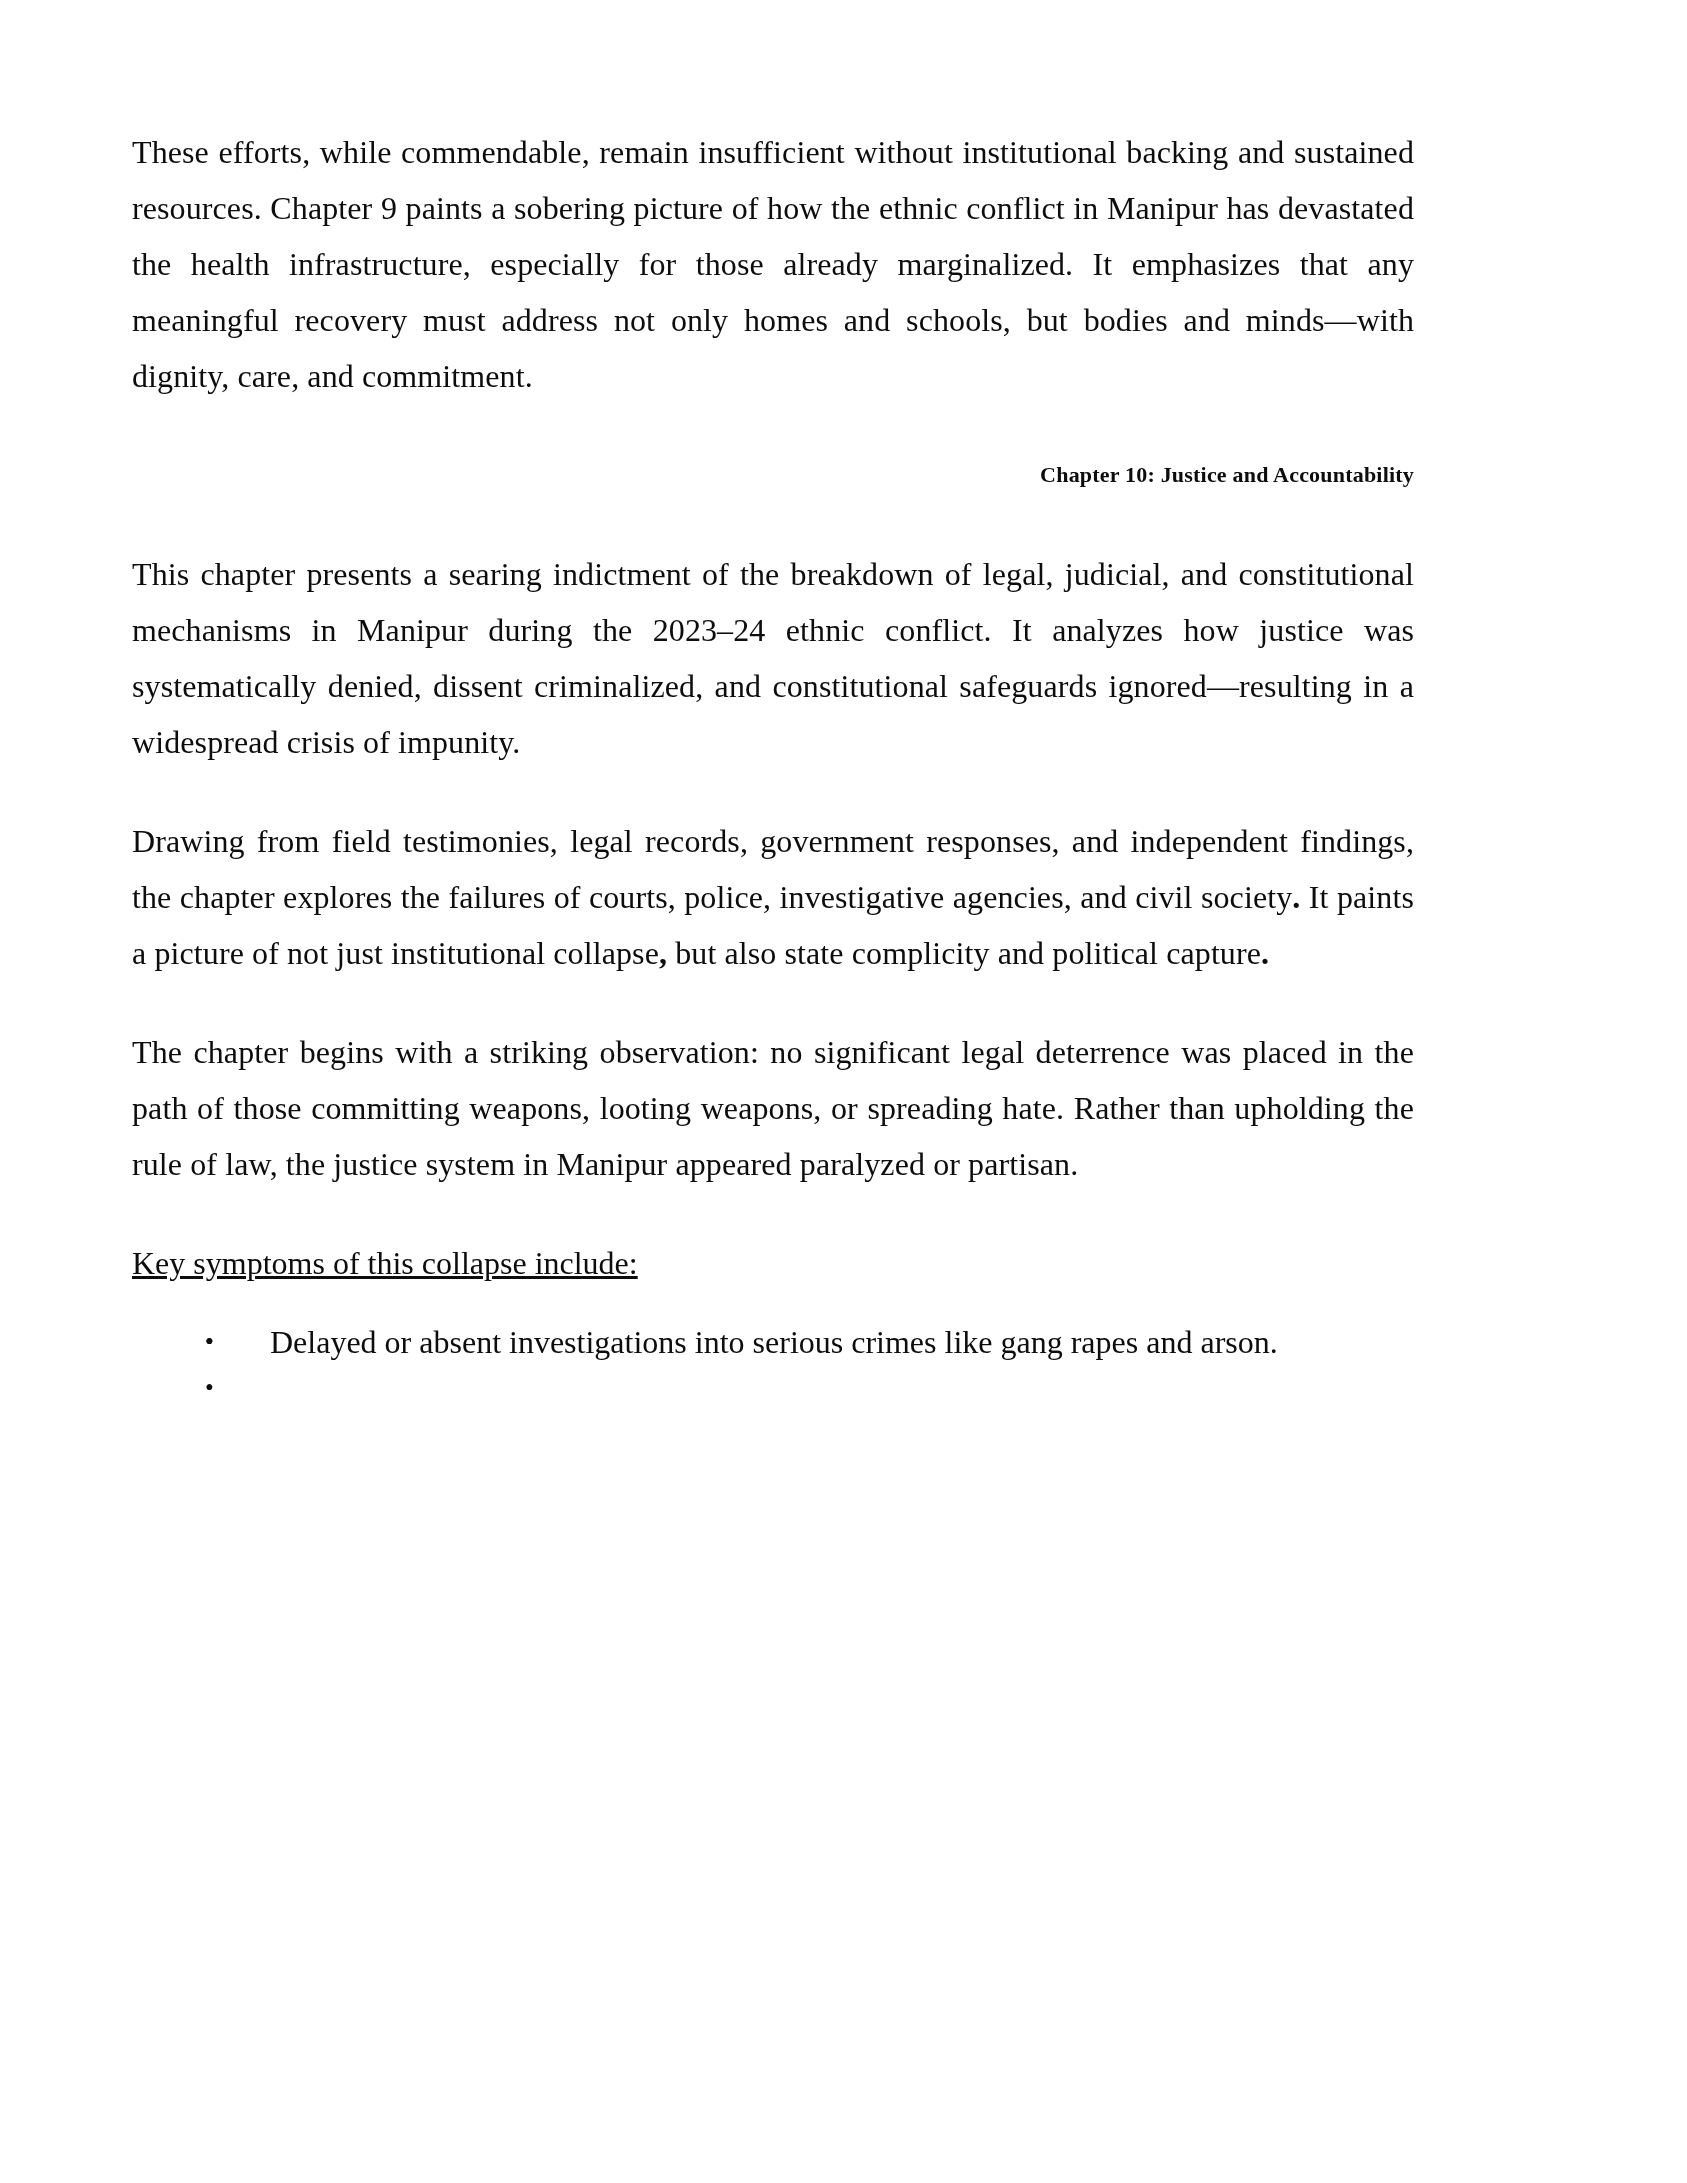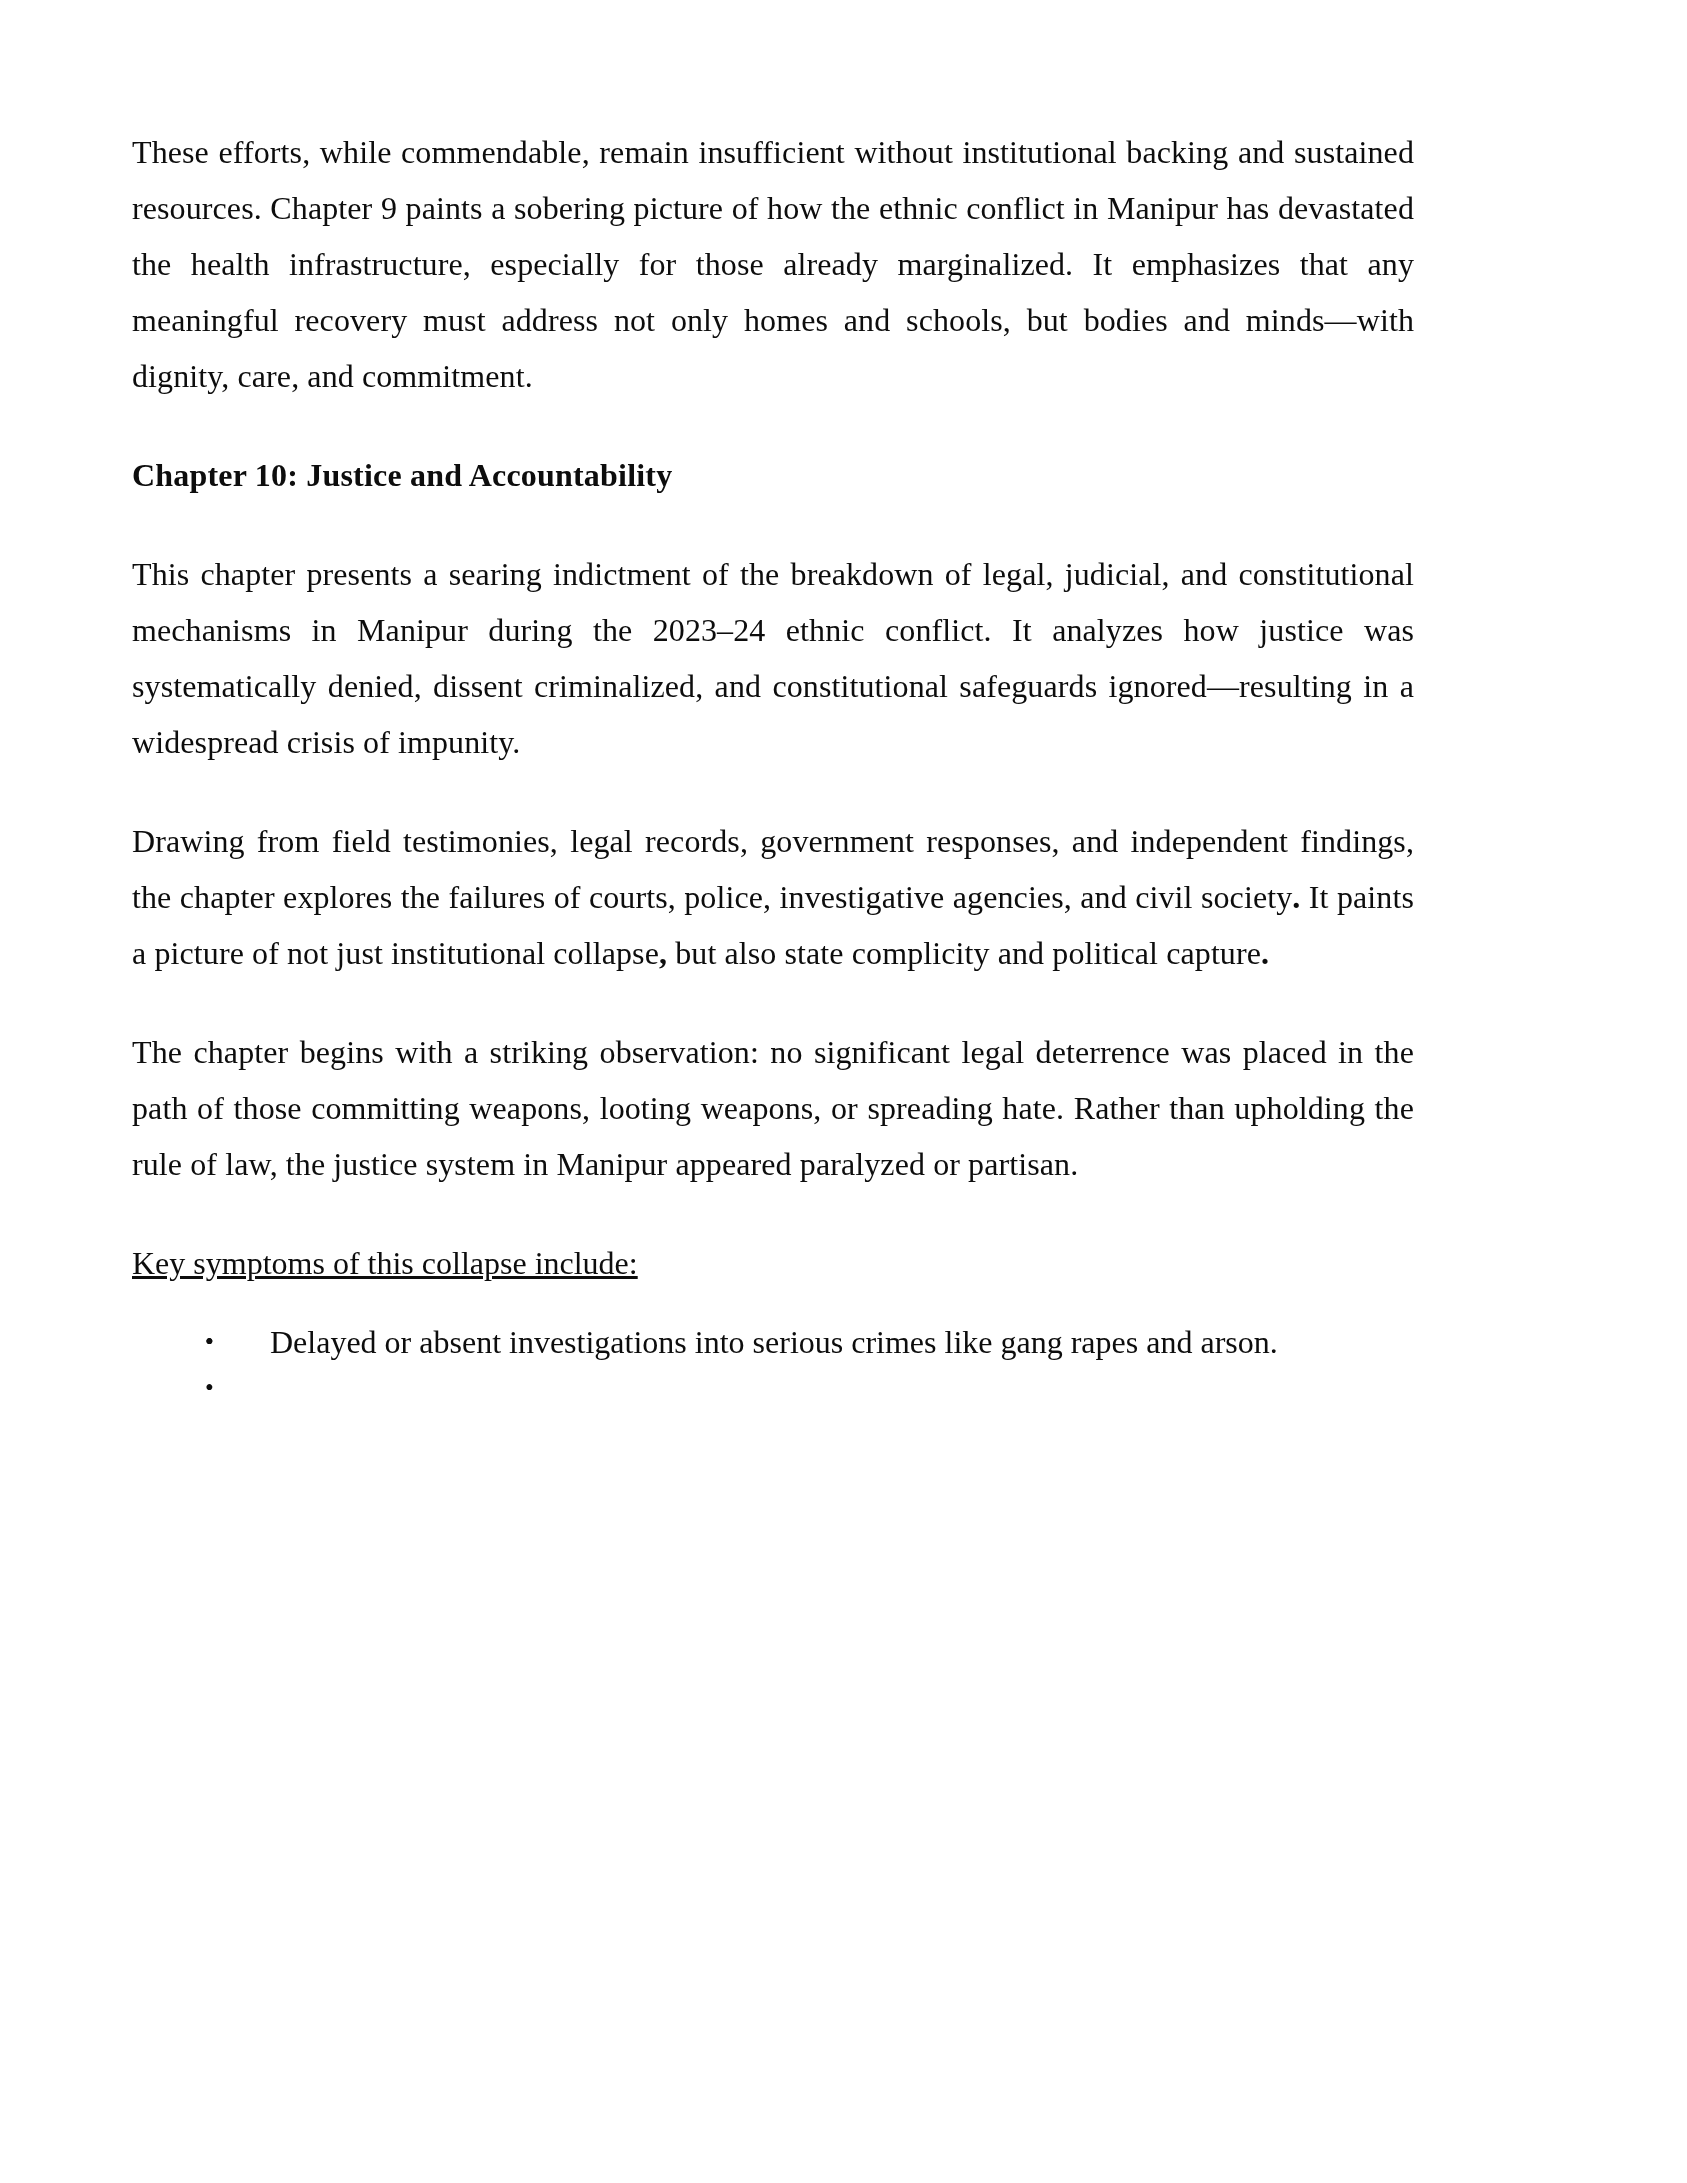--- a/index.html
+++ b/index.html
@@ -28,25 +28,25 @@
   p.body-para {
     font-size: 32px;
     line-height: 56px;
     text-align: justify;
     text-justify: inter-word;
     margin: 0 0 43px 0;
     hyphens: none;
     letter-spacing: 0.1px;
   }
   h2.chapter-heading {
-    font-size: 32px;
+    font-size: 22px;
     line-height: 56px;
     font-weight: bold;
     margin: 0 0 43px 0;
-    text-align: left;
+    text-align: right;
     letter-spacing: 0.2px;
   }
   p.lead-in {
     font-size: 32px;
     line-height: 56px;
     text-align: left;
     margin: 0 0 28px 0;
     text-decoration: underline;
   }
   ul.symptom-list {

